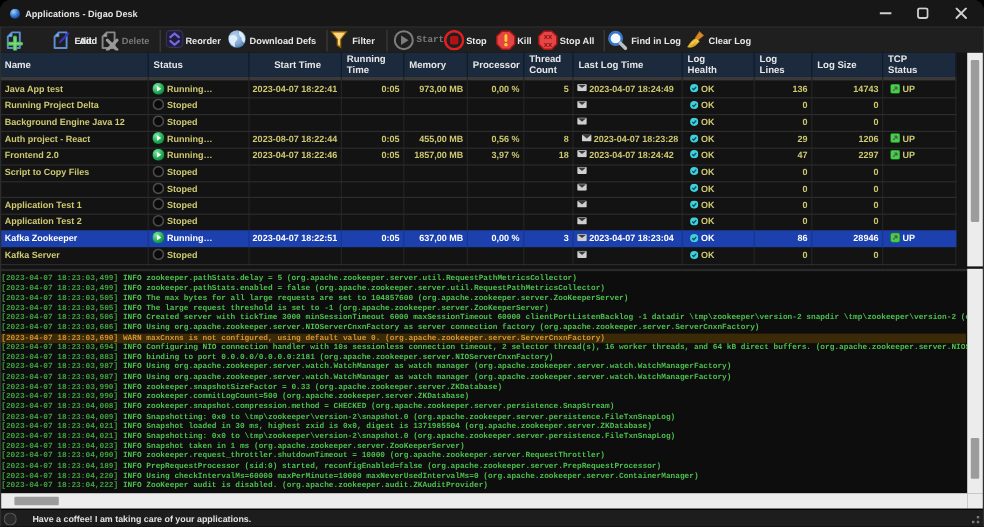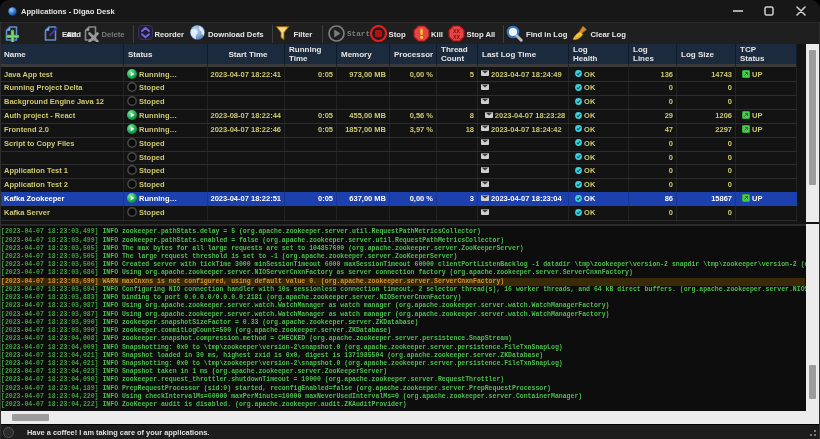--- a/index.html
+++ b/index.html
@@ -429,21 +429,21 @@
 <div class="cell num" style="left:437px;width:37px;color:#ffffff;">3</div>
 <div class="cell " style="left:481px;width:88px;"><span class="icn im"><svg style="" width="8" height="6" viewBox="0 0 8 6">
               <rect x="0" y="0" width="8" height="6" rx="1" fill="#cfcfcf"></rect>
               <path d="M0.6 0.6 L4 3.4 L7.4 0.6 Z" fill="#3a3a3a"></path>
             </svg></span> <span style="color:#ffffff;">2023-04-07 18:23:04</span></div>
 <div class="cell " style="left:575px;width:54px;"><span class="icn io"><svg style="" width="7" height="7" viewBox="0 0 7 7">
               <circle cx="3.5" cy="3.5" r="3.4" fill="#3ed0dc"></circle>
               <path d="M1.9 3.6 L3.1 4.8 L5.2 2.4" stroke="#0c4a55" stroke-width="1.1" fill="none"></path>
             </svg></span> <span style="color:#ffffff;">OK</span></div>
 <div class="cell num" style="left:629px;width:44px;color:#ffffff;">86</div>
-<div class="cell num" style="left:677px;width:55px;color:#ffffff;">15867</div>
+<div class="cell num" style="left:677px;width:55px;color:#ffffff;">28946</div>
 <div class="cell " style="left:742px;width:55px;"><span class="icn iu"><svg style="" width="8" height="8" viewBox="0 0 8 8">
               <rect x="0" y="0" width="8" height="8" rx="1.8" fill="#46d04a" stroke="#1d7a20" stroke-width="0.8"></rect>
               <path d="M2.3 5.7 L5.5 2.5 M5.5 2.5 L3.2 2.5 M5.5 2.5 L5.5 4.8" stroke="#555" stroke-width="1" fill="none"></path>
             </svg></span> <span style="color:#ffffff;">UP</span></div>
 </div>
 <div class="row" style="top:162.0px;">
 <div class="cell " style="left:4px;width:120px;color:#cec971;">Kafka Server</div>
 <div class="cell " style="left:127px;width:81px;"><span class="icn"><svg style="" width="10" height="10" viewBox="0 0 10 10">
               <circle cx="5" cy="5" r="4.2" fill="#0a0a0a" stroke="#4a4a4a" stroke-width="1.4"></circle>
             </svg></span> <span style="color:#cec971;">Stoped</span></div>

